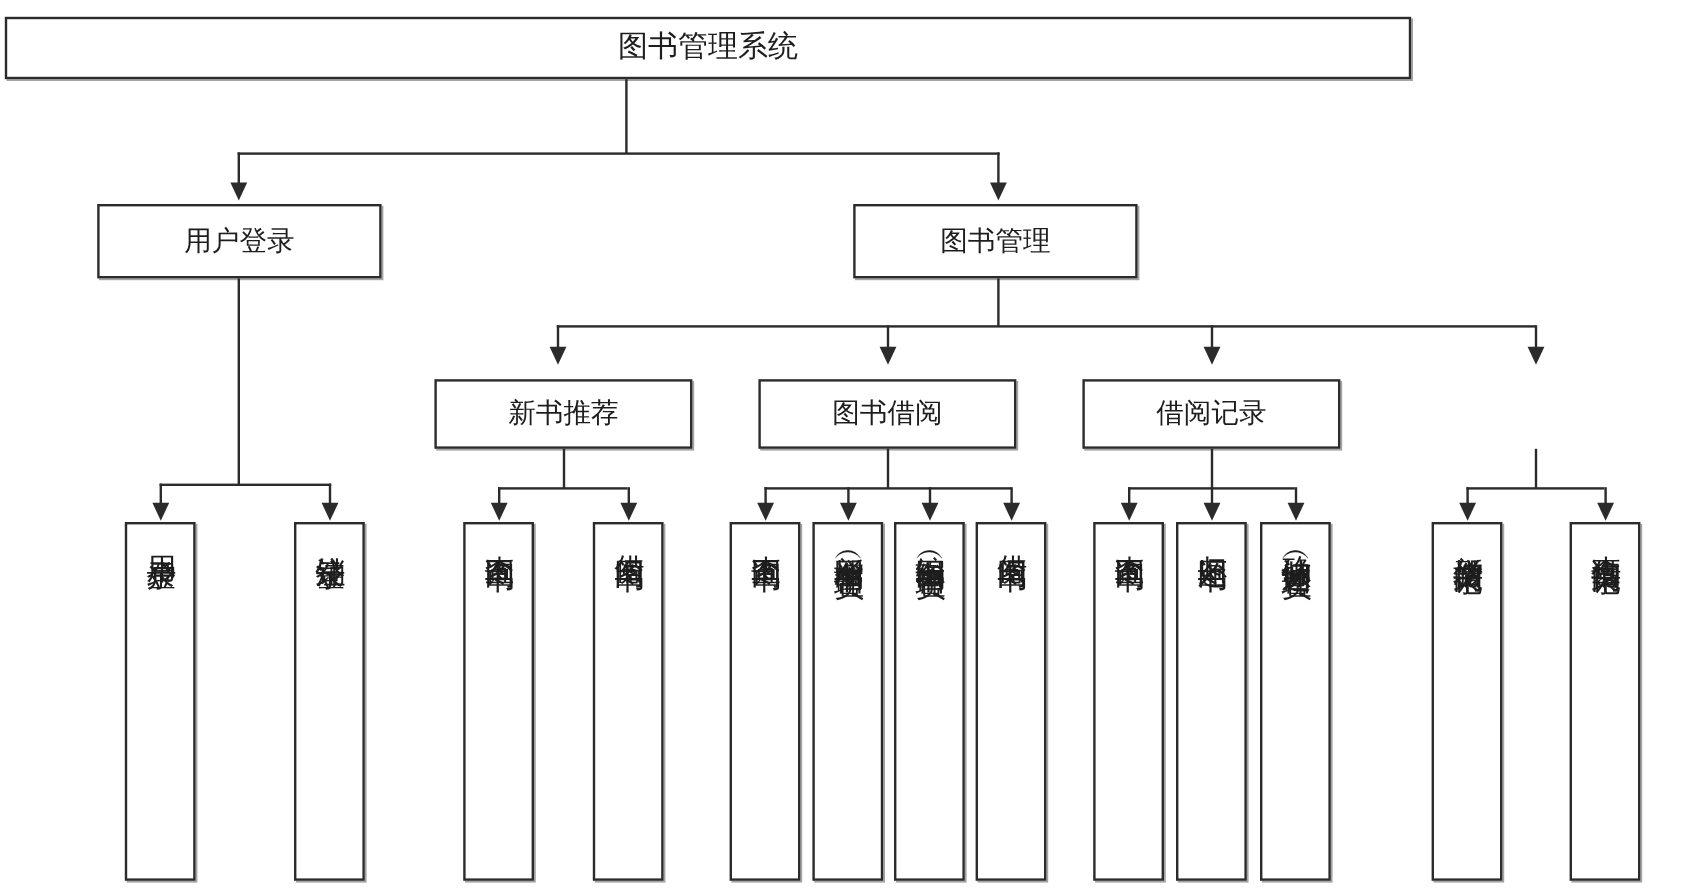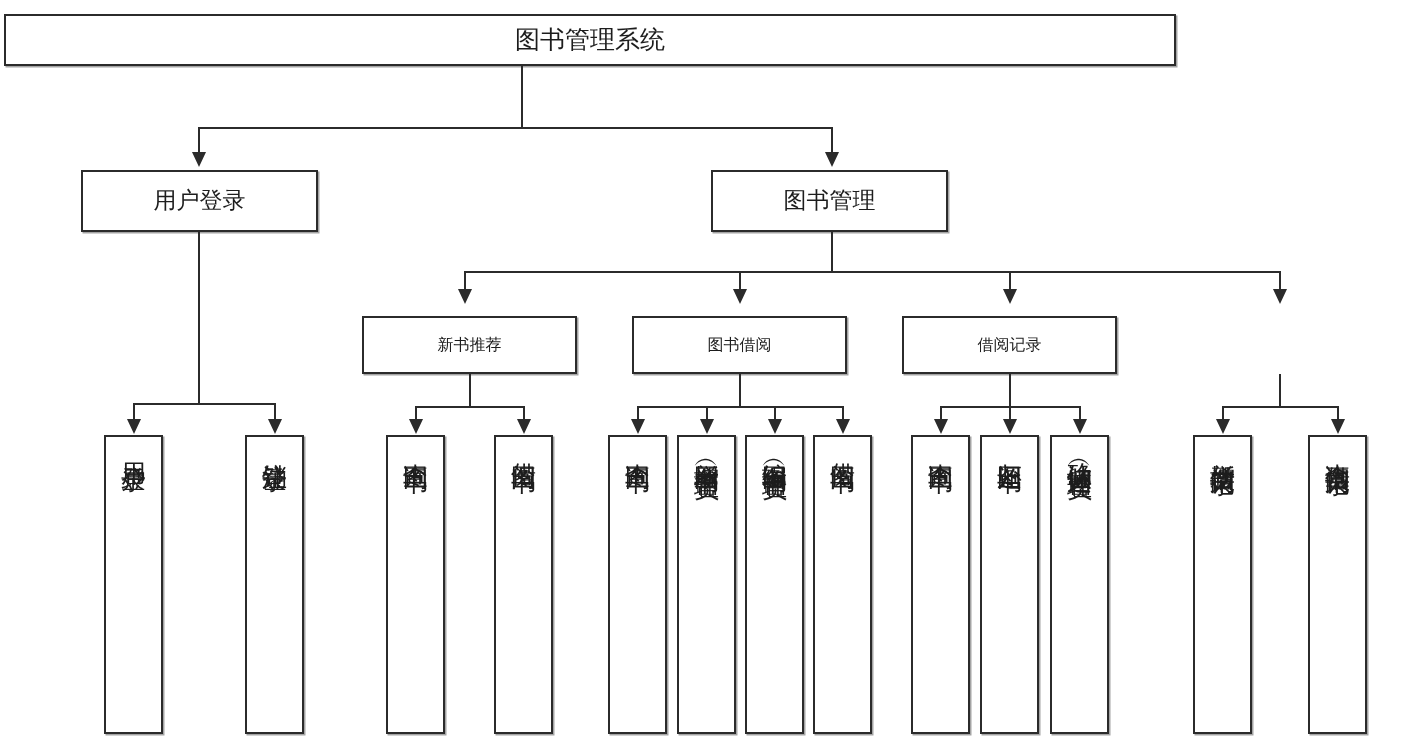--- a/index.html
+++ b/index.html
@@ -24,21 +24,21 @@
     box-shadow:1.5px 1.5px 0 rgba(90,90,90,.55);
   }
   .node .label{
     display:block;
     text-align:center;
     line-height:1.18;
     white-space:nowrap;
   }
   .node.root .label{font-size:25px;}
   .node.lvl2 .label{font-size:23px;}
-  .node.lvl3 .label{font-size:16px;}
+  .node.lvl3 .label{font-size:23px;}
   
   .node.leaf{
     align-items:flex-start;
     justify-content:center;
     padding-top:6px;
   }
   .node.leaf .label{
     writing-mode:vertical-rl;
     text-orientation:upright;
     font-size:25px;

